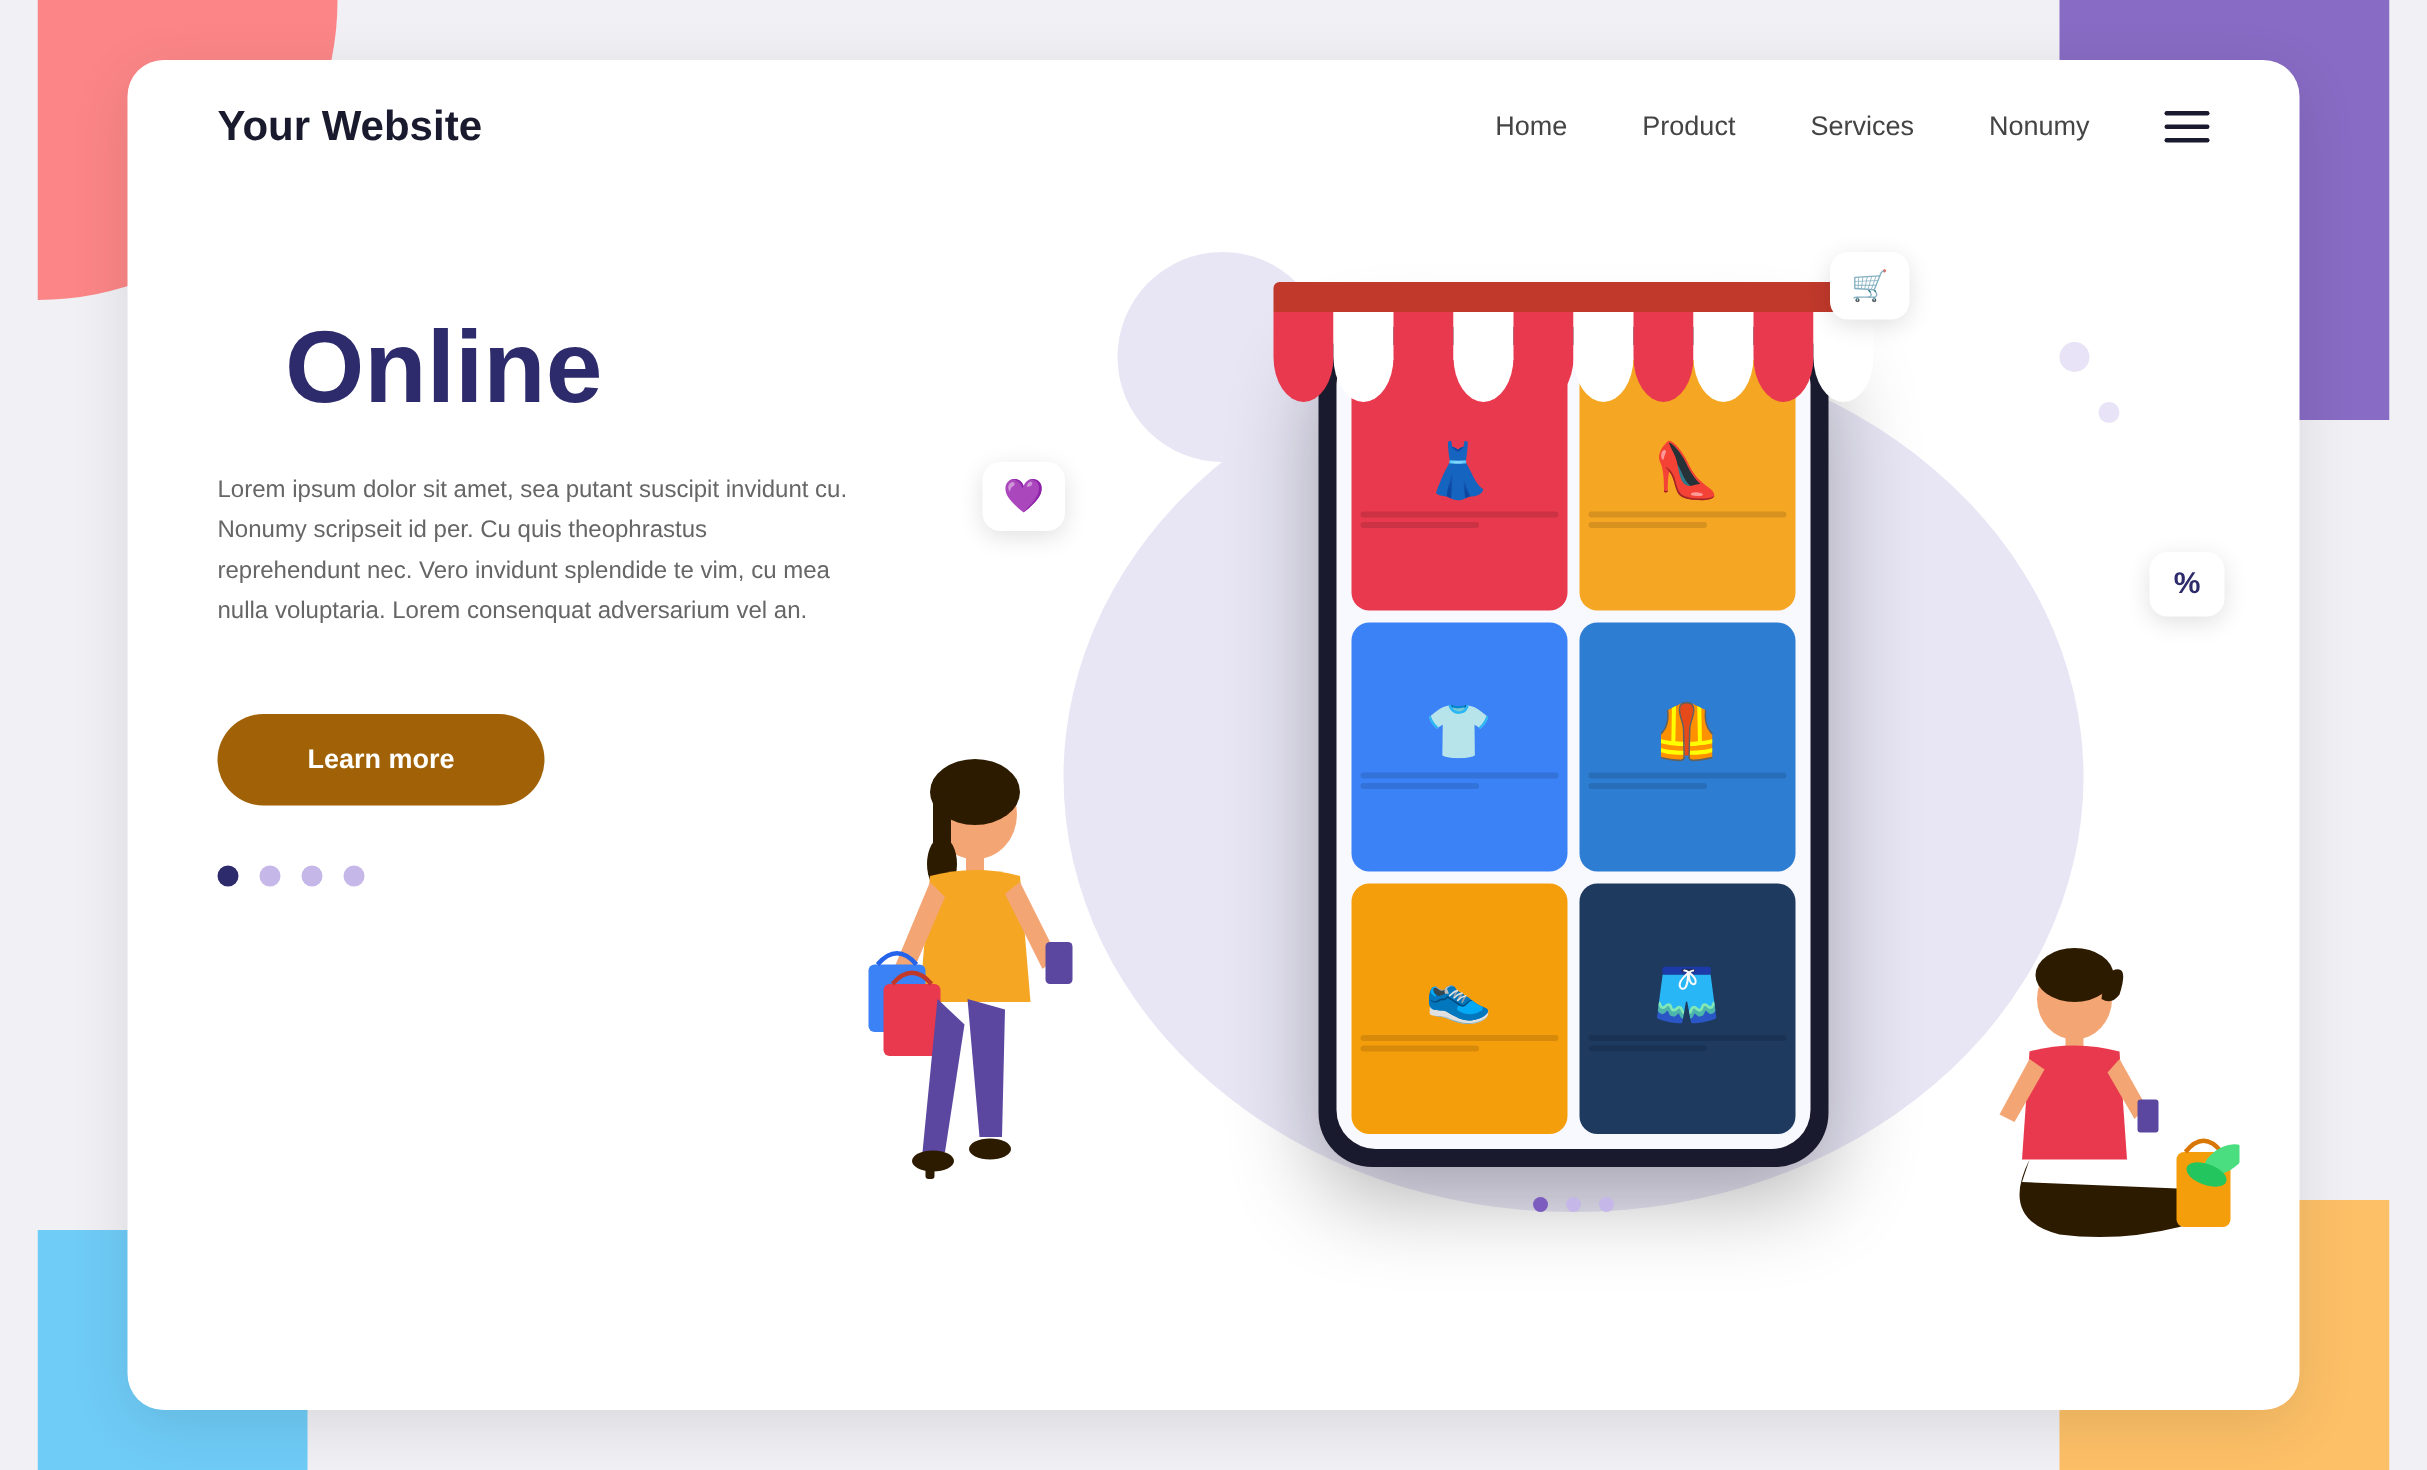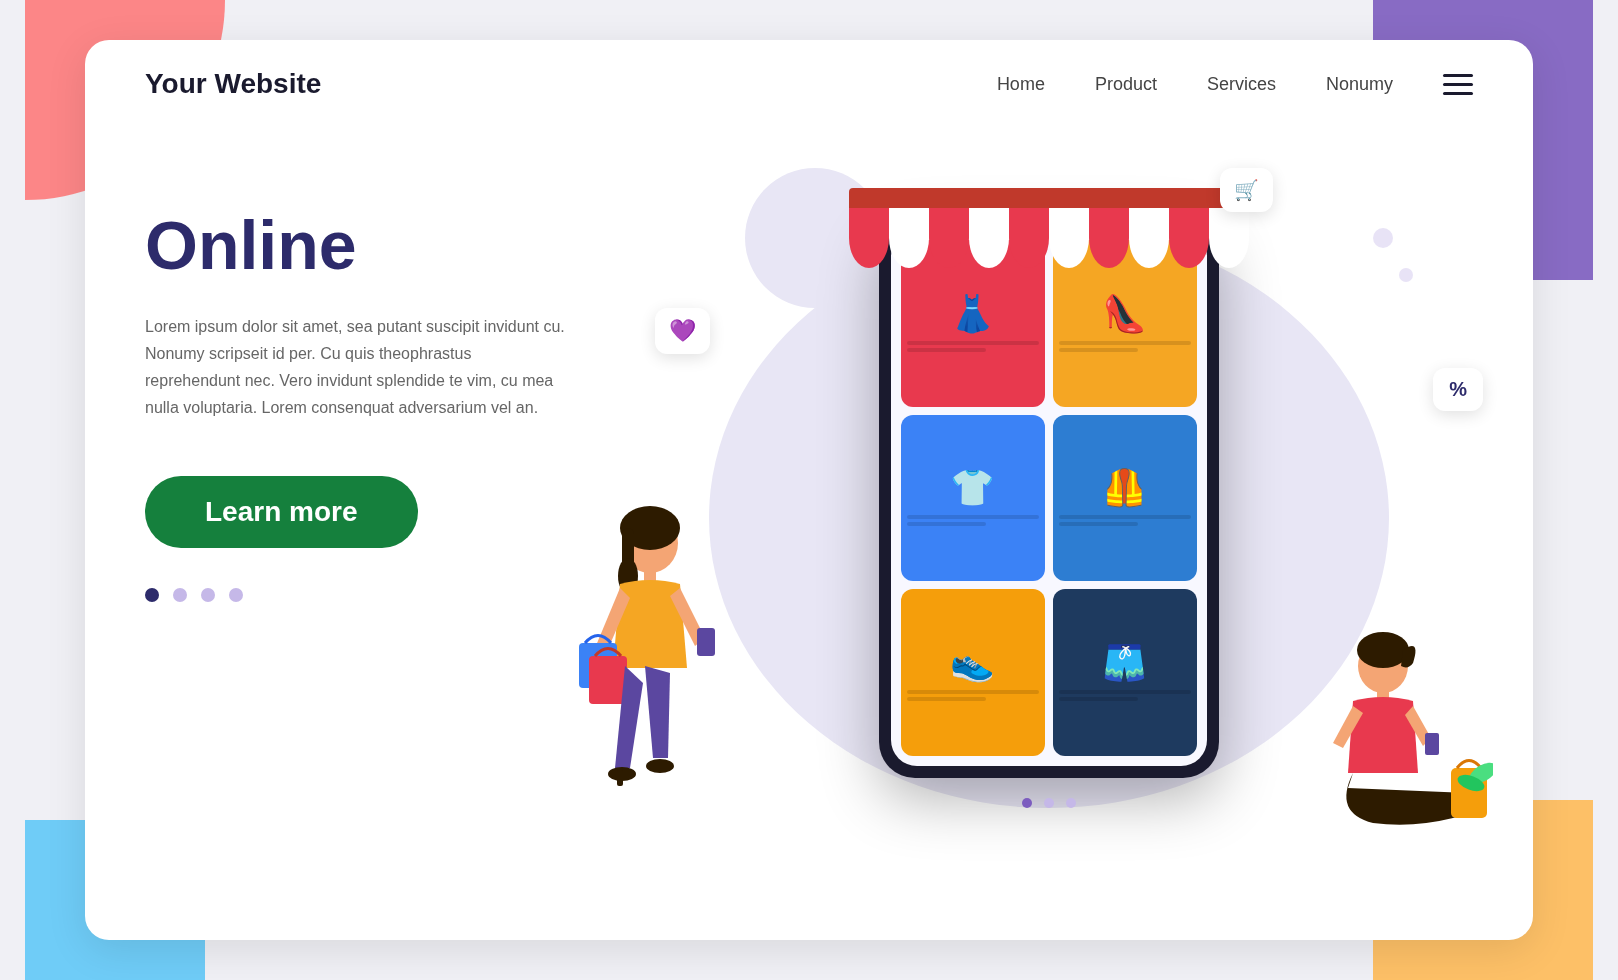--- a/index.html
+++ b/index.html
@@ -121,35 +121,36 @@
       flex: 0 0 480px;
       padding-top: 60px;
       z-index: 5;
     }
     .hero-title {
       font-size: 68px;
       font-weight: 800;
       color: #2d2b6b;
       line-height: 1.1;
       margin-bottom: 30px;
+      margin-left: 45px;
     }
     .hero-desc {
       font-size: 16px;
       color: #666;
       line-height: 1.7;
       max-width: 420px;
       margin-bottom: 54px;
     }
     .learn-more-btn {
-      background: #15803d;
+      background: #a16207;
       color: white;
       border: none;
       padding: 20px 60px;
       border-radius: 40px;
-      font-size: 28px;
+      font-size: 18px;
       font-weight: 600;
       cursor: pointer;
       display: inline-block;
     }
 
     
     .dots {
       display: flex;
       gap: 14px;
       margin-top: 40px;

